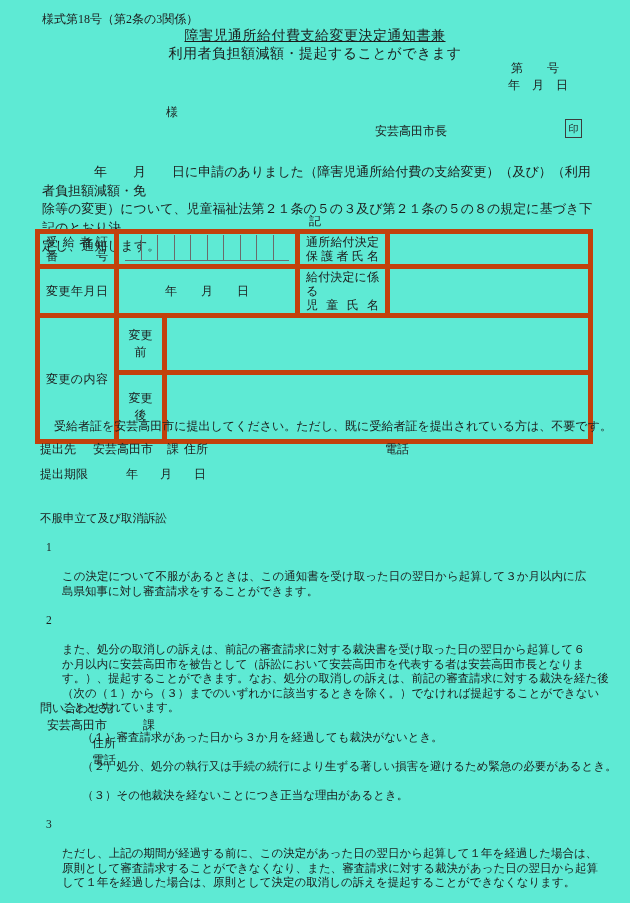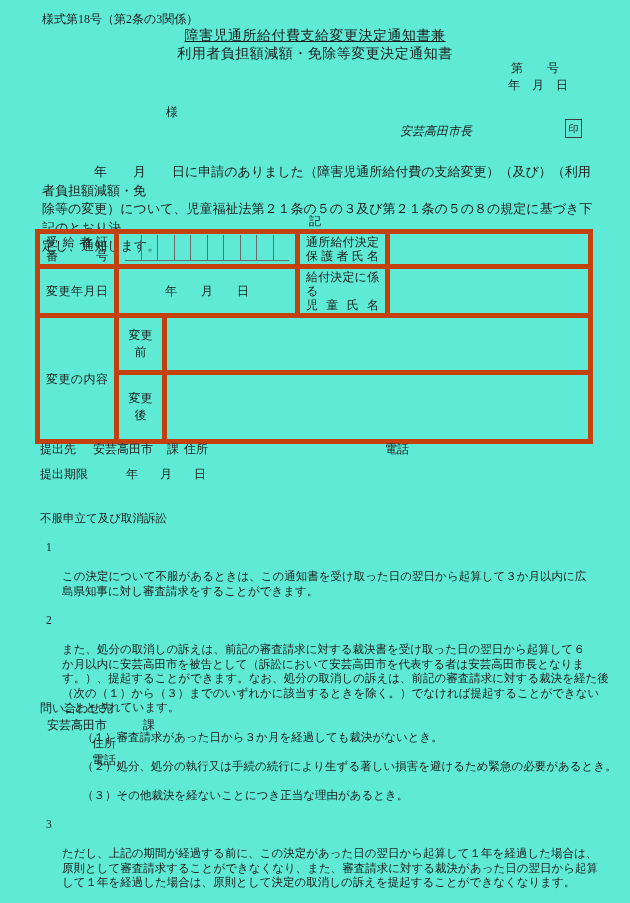--- a/index.html
+++ b/index.html
@@ -43,25 +43,25 @@
     font-size:13px;line-height:18.5px;white-space:pre-line;
   }
 </style>
 </head>
 <body>
 
 <div class="page">
 
   <div class="abs" style="left:42px;top:11px;">様式第18号（第2条の3関係）</div>
   <div class="abs center title" style="top:27px;text-decoration:underline;">障害児通所給付費支給変更決定通知書兼</div>
-  <div class="abs center title" style="top:45px;">利用者負担額減額・免除等変更決定通知書</div>
+  <div class="abs center title" style="top:45px;">利用者負担額減額・提起することができます</div>
   <div class="abs" style="left:511px;top:60px;">第　　号</div>
   <div class="abs" style="left:508px;top:77px;">年　月　日</div>
   <div class="abs" style="left:166px;top:104px;">様</div>
-  <div class="abs" style="left:400px;top:123px;font-style:italic;">安芸高田市長</div>
+  <div class="abs" style="left:375px;top:123px;">安芸高田市長</div>
   <div class="seal-box">印</div>
 
   <div class="intro">　　　　年　　月　　日に申請のありました（障害児通所給付費の支給変更）（及び）（利用者負担額減額・免
 除等の変更）について、児童福祉法第２１条の５の３及び第２１条の５の８の規定に基づき下記のとおり決
 定し、通知します。</div>
   <div class="abs center" style="top:213px;">記</div>
 
   <table class="main">
     <colgroup>
       <col style="width:79px">
@@ -114,20 +114,21 @@
       <td class="ctr lblv tight">変更前</td>
       <td colspan="3"></td>
     </tr>
     <tr style="height:69px;">
       <td class="ctr lblv tight">変更後</td>
       <td colspan="3"></td>
     </tr>
   </tbody>
     </table>
 
+  <div class="abs" style="left:42px;top:418px;width:570px;">　受給者証を安芸高田市に提出してください。ただし、既に受給者証を提出されている方は、不要です。</div>
 
   <div>
     <span class="abs" style="left:40px;top:441px;">提出先</span>
     <span class="abs" style="left:93px;top:441px;">安芸高田市</span>
     <span class="abs" style="left:167px;top:441px;">課</span>
     <span class="abs" style="left:184px;top:441px;">住所</span>
     <span class="abs" style="left:385px;top:441px;">電話</span>
   </div>
 
   <div>

